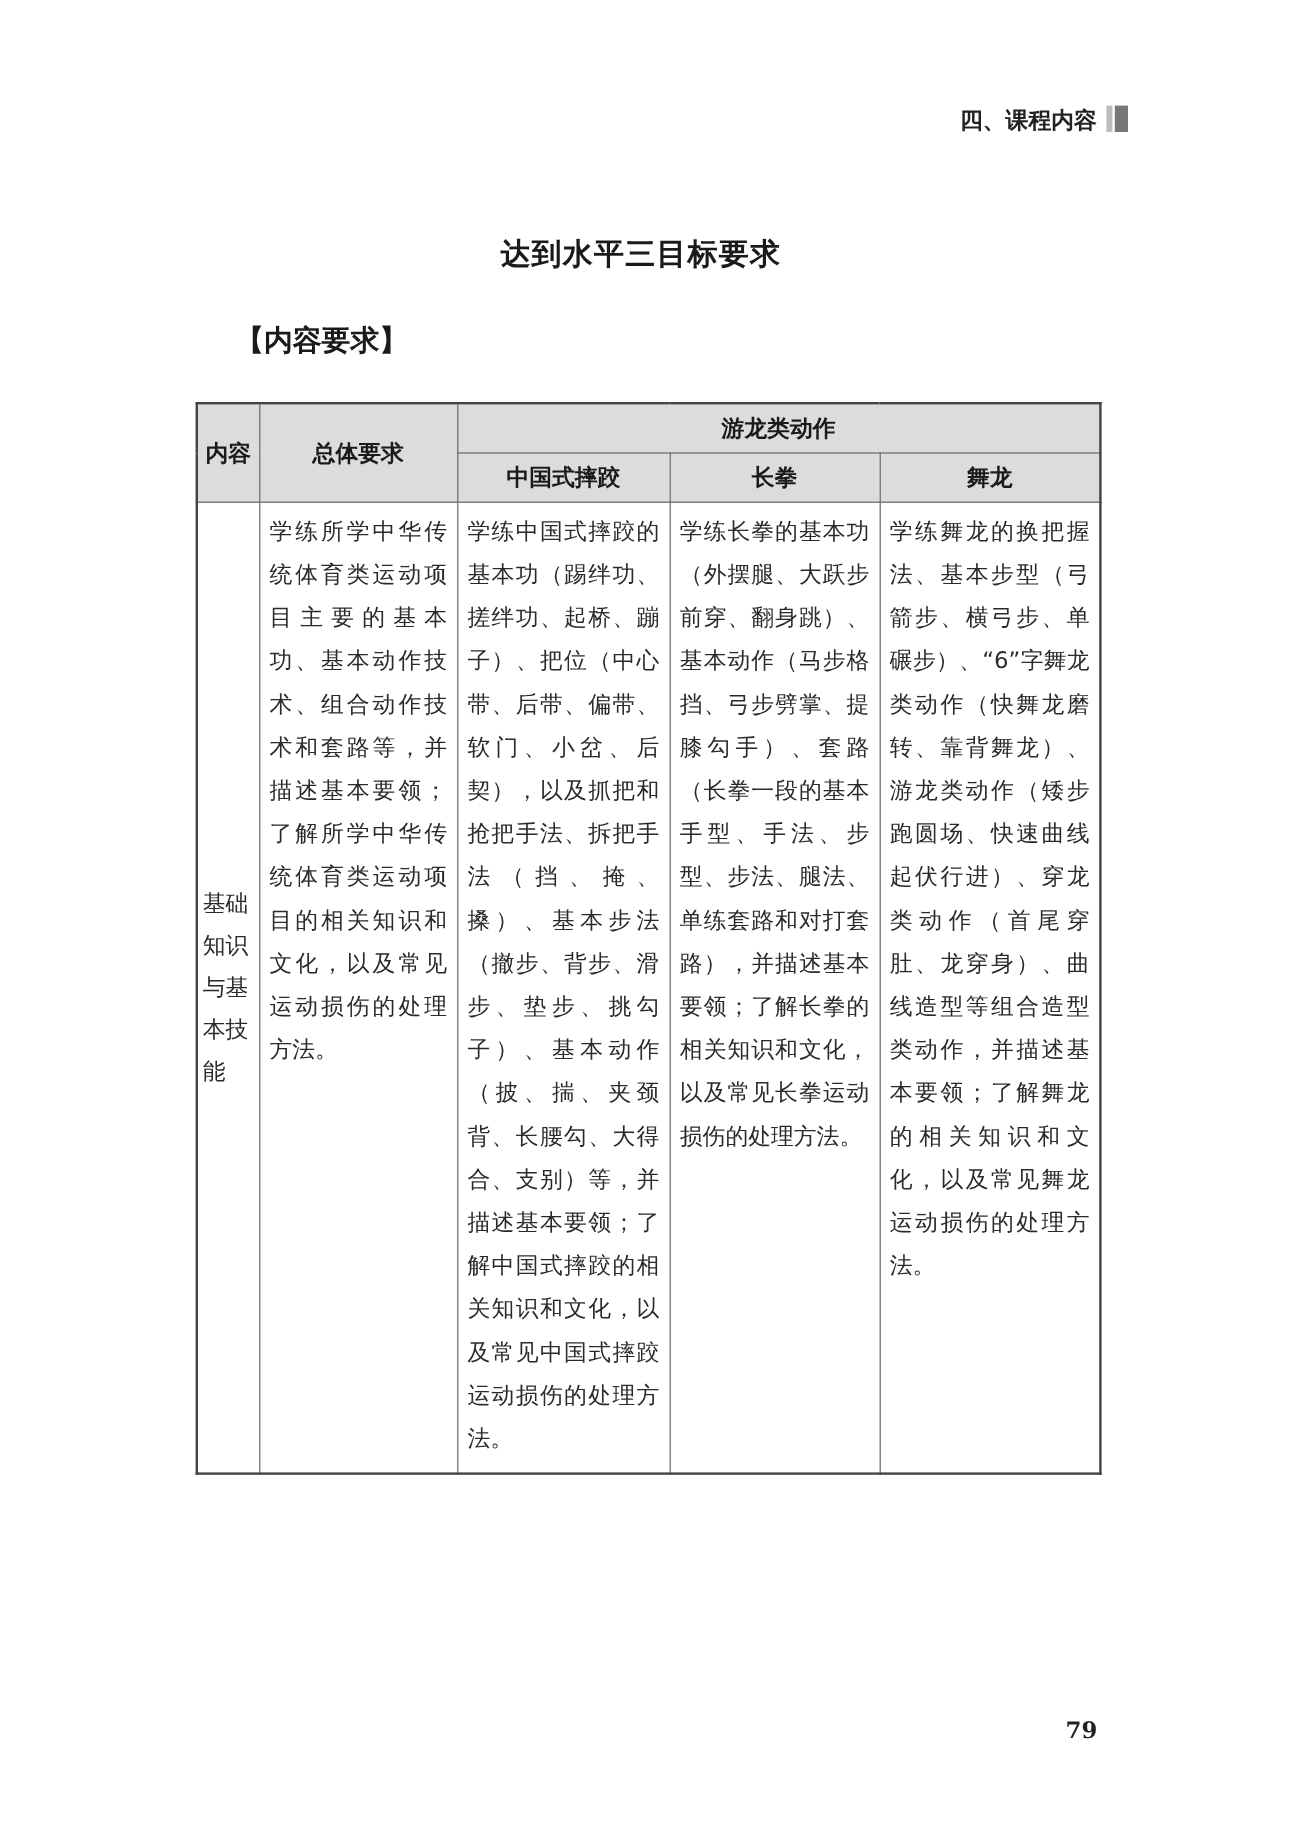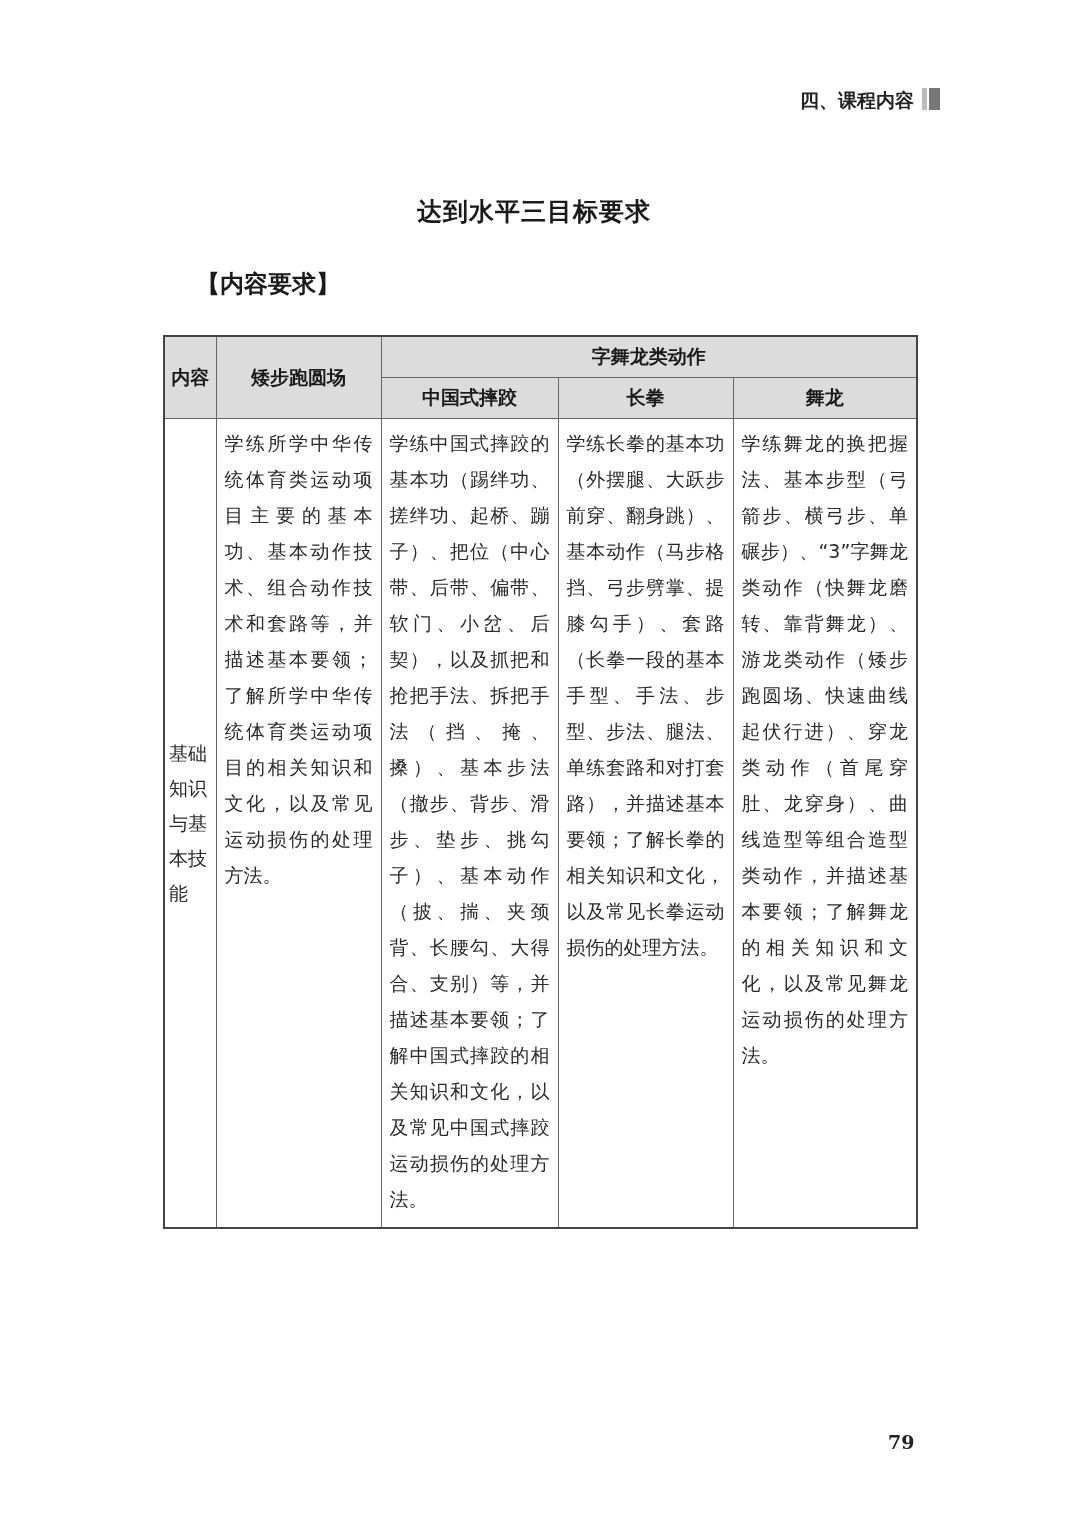--- a/index.html
+++ b/index.html
@@ -129,33 +129,33 @@
   <colgroup>
     <col style="width:52px">
     <col style="width:165px">
     <col style="width:177px">
     <col style="width:175px">
     <col style="width:184px">
   </colgroup>
   <thead>
     <tr>
       <th rowspan="2">内容</th>
-      <th rowspan="2">矮步跑圆场</th>
-      <th colspan="3">字舞龙类动作</th>
+      <th rowspan="2">总体要求</th>
+      <th colspan="3">游龙类动作</th>
     </tr>
     <tr>
       <th>中国式摔跤</th>
       <th>长拳</th>
       <th>舞龙</th>
     </tr>
   </thead>
   <tbody>
     <tr>
       <td class="category-cell">基础知识与基本技能</td>
       <td>学练所学中华传统体育类运动项目主要的基本功、基本动作技术、组合动作技术和套路等，并描述基本要领；了解所学中华传统体育类运动项目的相关知识和文化，以及常见运动损伤的处理方法。</td>
       <td>学练中国式摔跤的基本功（踢绊功、搓绊功、起桥、蹦子）、把位（中心带、后带、偏带、软门、小岔、后契），以及抓把和抢把手法、拆把手法（挡、掩、搡）、基本步法（撤步、背步、滑步、垫步、挑勾子）、基本动作（披、揣、夹颈背、长腰勾、大得合、支别）等，并描述基本要领；了解中国式摔跤的相关知识和文化，以及常见中国式摔跤运动损伤的处理方法。</td>
       <td>学练长拳的基本功（外摆腿、大跃步前穿、翻身跳）、基本动作（马步格挡、弓步劈掌、提膝勾手）、套路（长拳一段的基本手型、手法、步型、步法、腿法、单练套路和对打套路），并描述基本要领；了解长拳的相关知识和文化，以及常见长拳运动损伤的处理方法。</td>
-      <td>学练舞龙的换把握法、基本步型（弓箭步、横弓步、单碾步）、“3”字舞龙类动作（快舞龙磨转、靠背舞龙）、游龙类动作（矮步跑圆场、快速曲线起伏行进）、穿龙类动作（首尾穿肚、龙穿身）、曲线造型等组合造型类动作，并描述基本要领；了解舞龙的相关知识和文化，以及常见舞龙运动损伤的处理方法。</td>
+      <td>学练舞龙的换把握法、基本步型（弓箭步、横弓步、单碾步）、“6”字舞龙类动作（快舞龙磨转、靠背舞龙）、游龙类动作（矮步跑圆场、快速曲线起伏行进）、穿龙类动作（首尾穿肚、龙穿身）、曲线造型等组合造型类动作，并描述基本要领；了解舞龙的相关知识和文化，以及常见舞龙运动损伤的处理方法。</td>
     </tr>
   </tbody>
 </table>
 
 <div class="page-number">79</div>
 
 </body></html>

